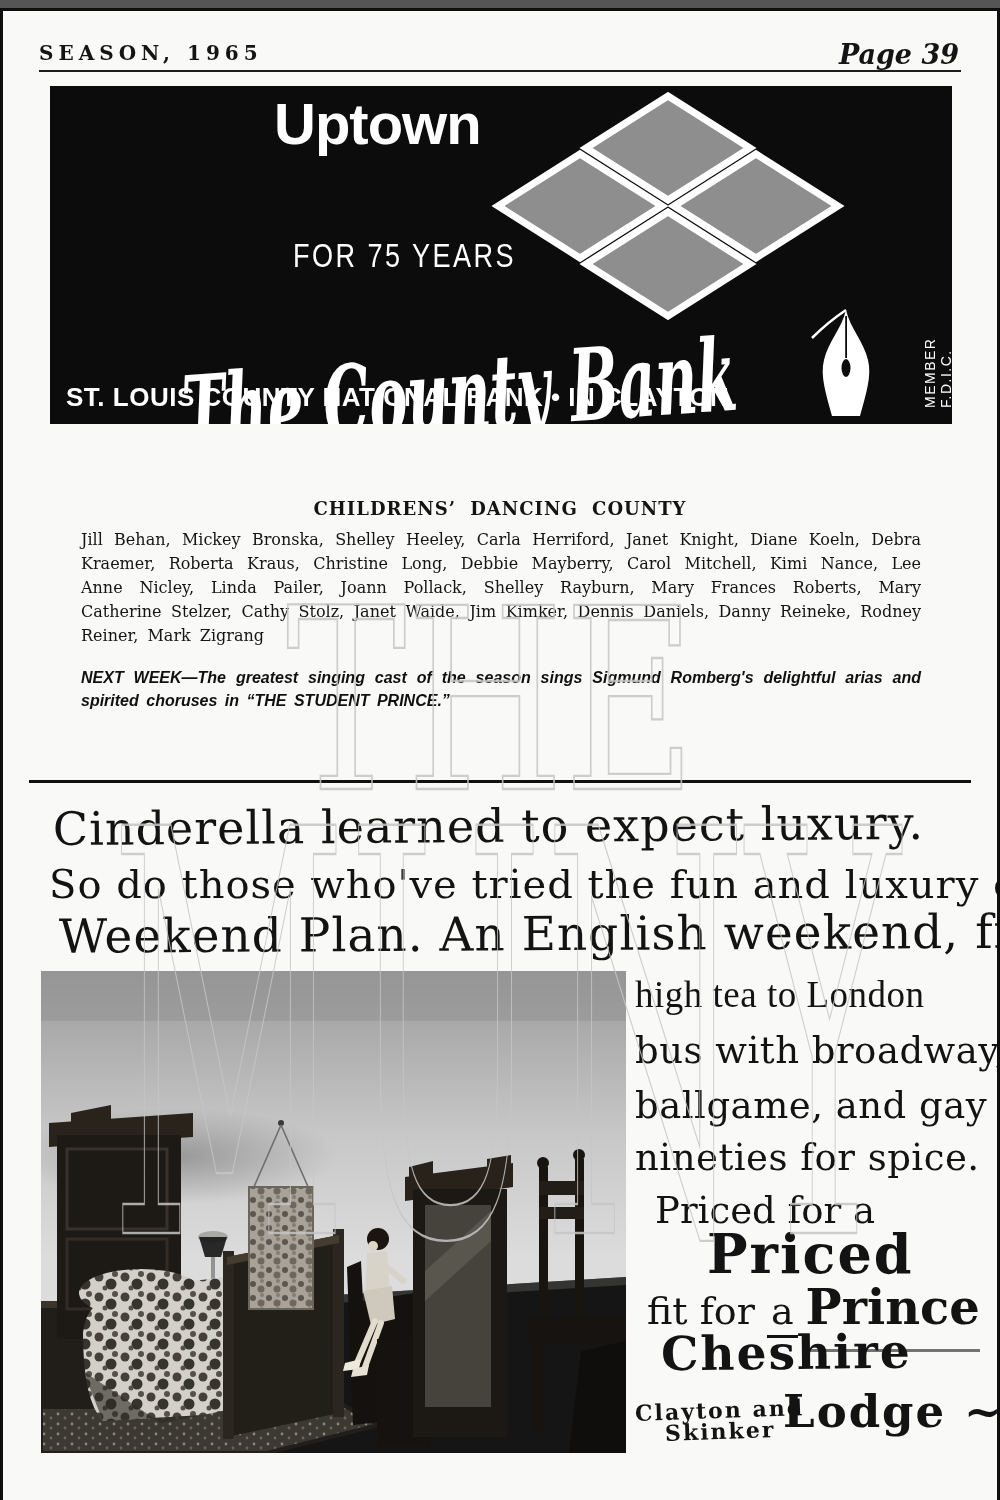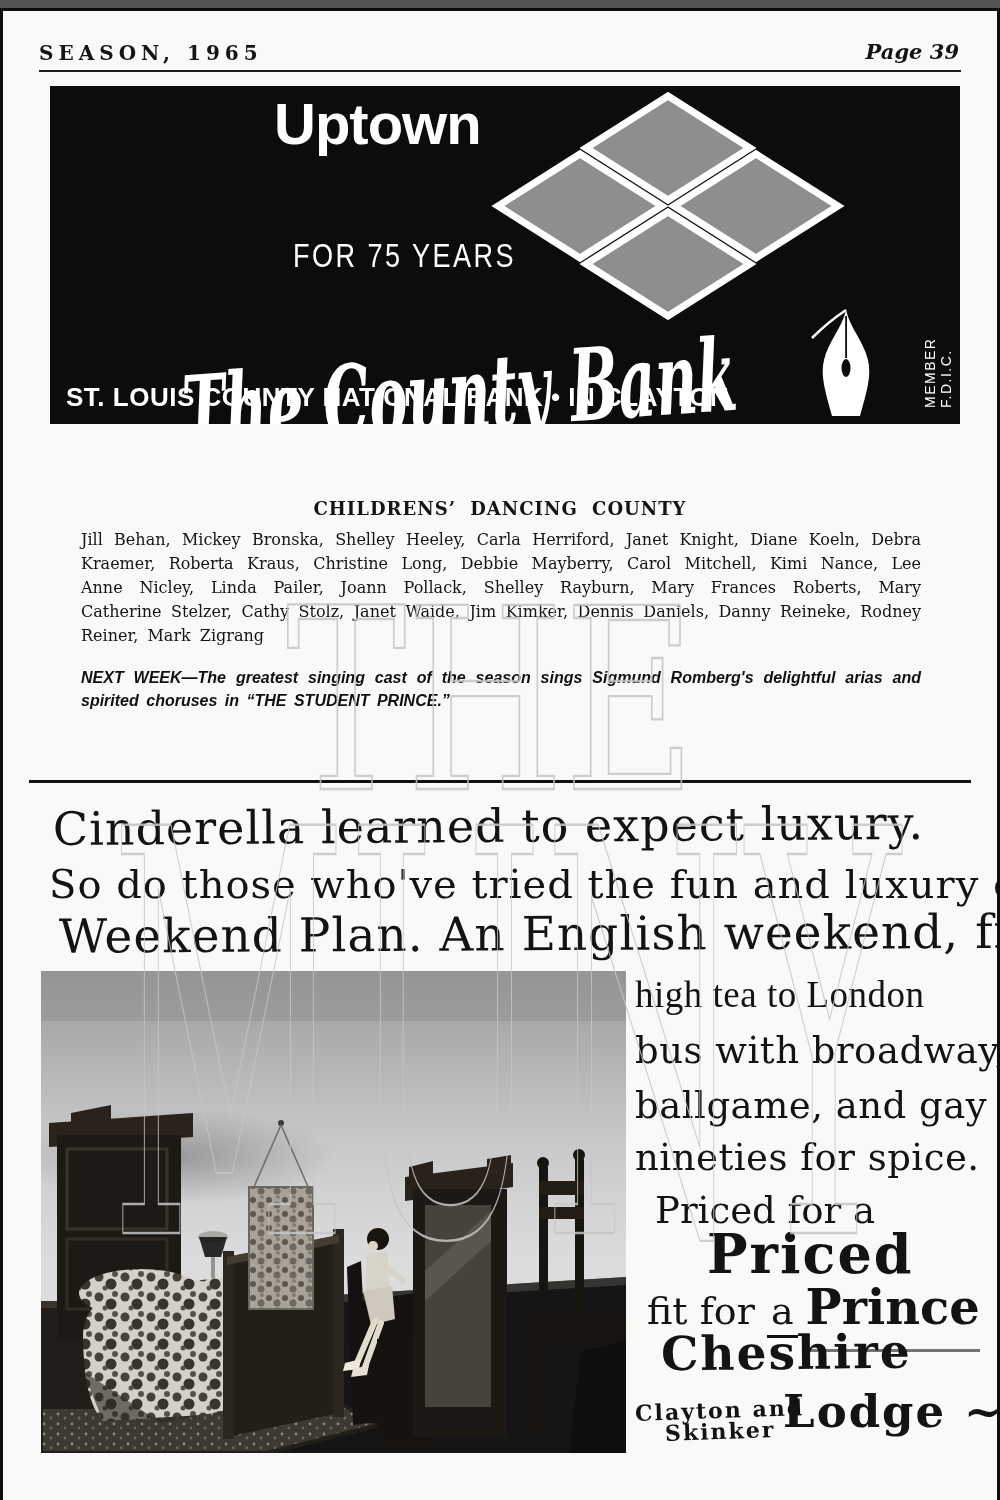--- a/index.html
+++ b/index.html
@@ -10,24 +10,24 @@
     background:#f9f9f8;
     border:3px solid #0e0e0e;
     border-bottom-width:8px;
     overflow:hidden;
     font-family:"DejaVu Serif", serif;
     color:#141414;
   }
   .abs{position:absolute;}
   
   .hdr-left{left:36px;top:30px;font-size:20px;letter-spacing:5px;font-weight:600;}
-  .hdr-right{right:38px;top:28px;font-size:21px;font-style:italic;font-weight:bold;}
+  .hdr-right{right:38px;top:28px;font-size:27px;font-style:italic;font-weight:bold;}
   .hdr-rule{left:36px;right:36px;top:59px;height:2px;background:#1c1c1c;}
   
-  .bank{left:47px;top:75px;width:902px;height:338px;background:#0c0c0c;overflow:hidden;padding-left:8px;}
+  .bank{left:47px;top:75px;width:902px;height:338px;background:#0c0c0c;overflow:hidden;}
   .bank .h1,.bank .h2{color:#fff;font-family:"Liberation Sans",sans-serif;font-weight:bold;font-size:58px;line-height:1;letter-spacing:-1px;}
   .bank .h1{left:224px;top:9px;}
   .bank .h2{left:80px;top:77px;}
   .bank .tag{left:243px;top:151px;color:#fff;font-family:"Liberation Sans",sans-serif;font-size:33px;letter-spacing:3px;transform:scaleX(.82);transform-origin:left top;}
   .bank .footer{left:16px;top:296px;color:#fff;font-family:"Liberation Sans",sans-serif;font-size:26px;letter-spacing:.5px;font-weight:600;white-space:nowrap;}
   .member-box{left:872px;top:210px;width:22px;height:112px;}
   .member-box span{writing-mode:vertical-rl;transform:rotate(180deg);color:#fff;font-family:"Liberation Sans",sans-serif;font-size:14px;letter-spacing:1.5px;}
   .scriptsvg{left:120px;top:193px;width:580px;height:190px;overflow:visible;}
   .scriptsvg text{fill:#fff;font-family:"DejaVu Serif",serif;font-style:italic;font-weight:bold;}
   

